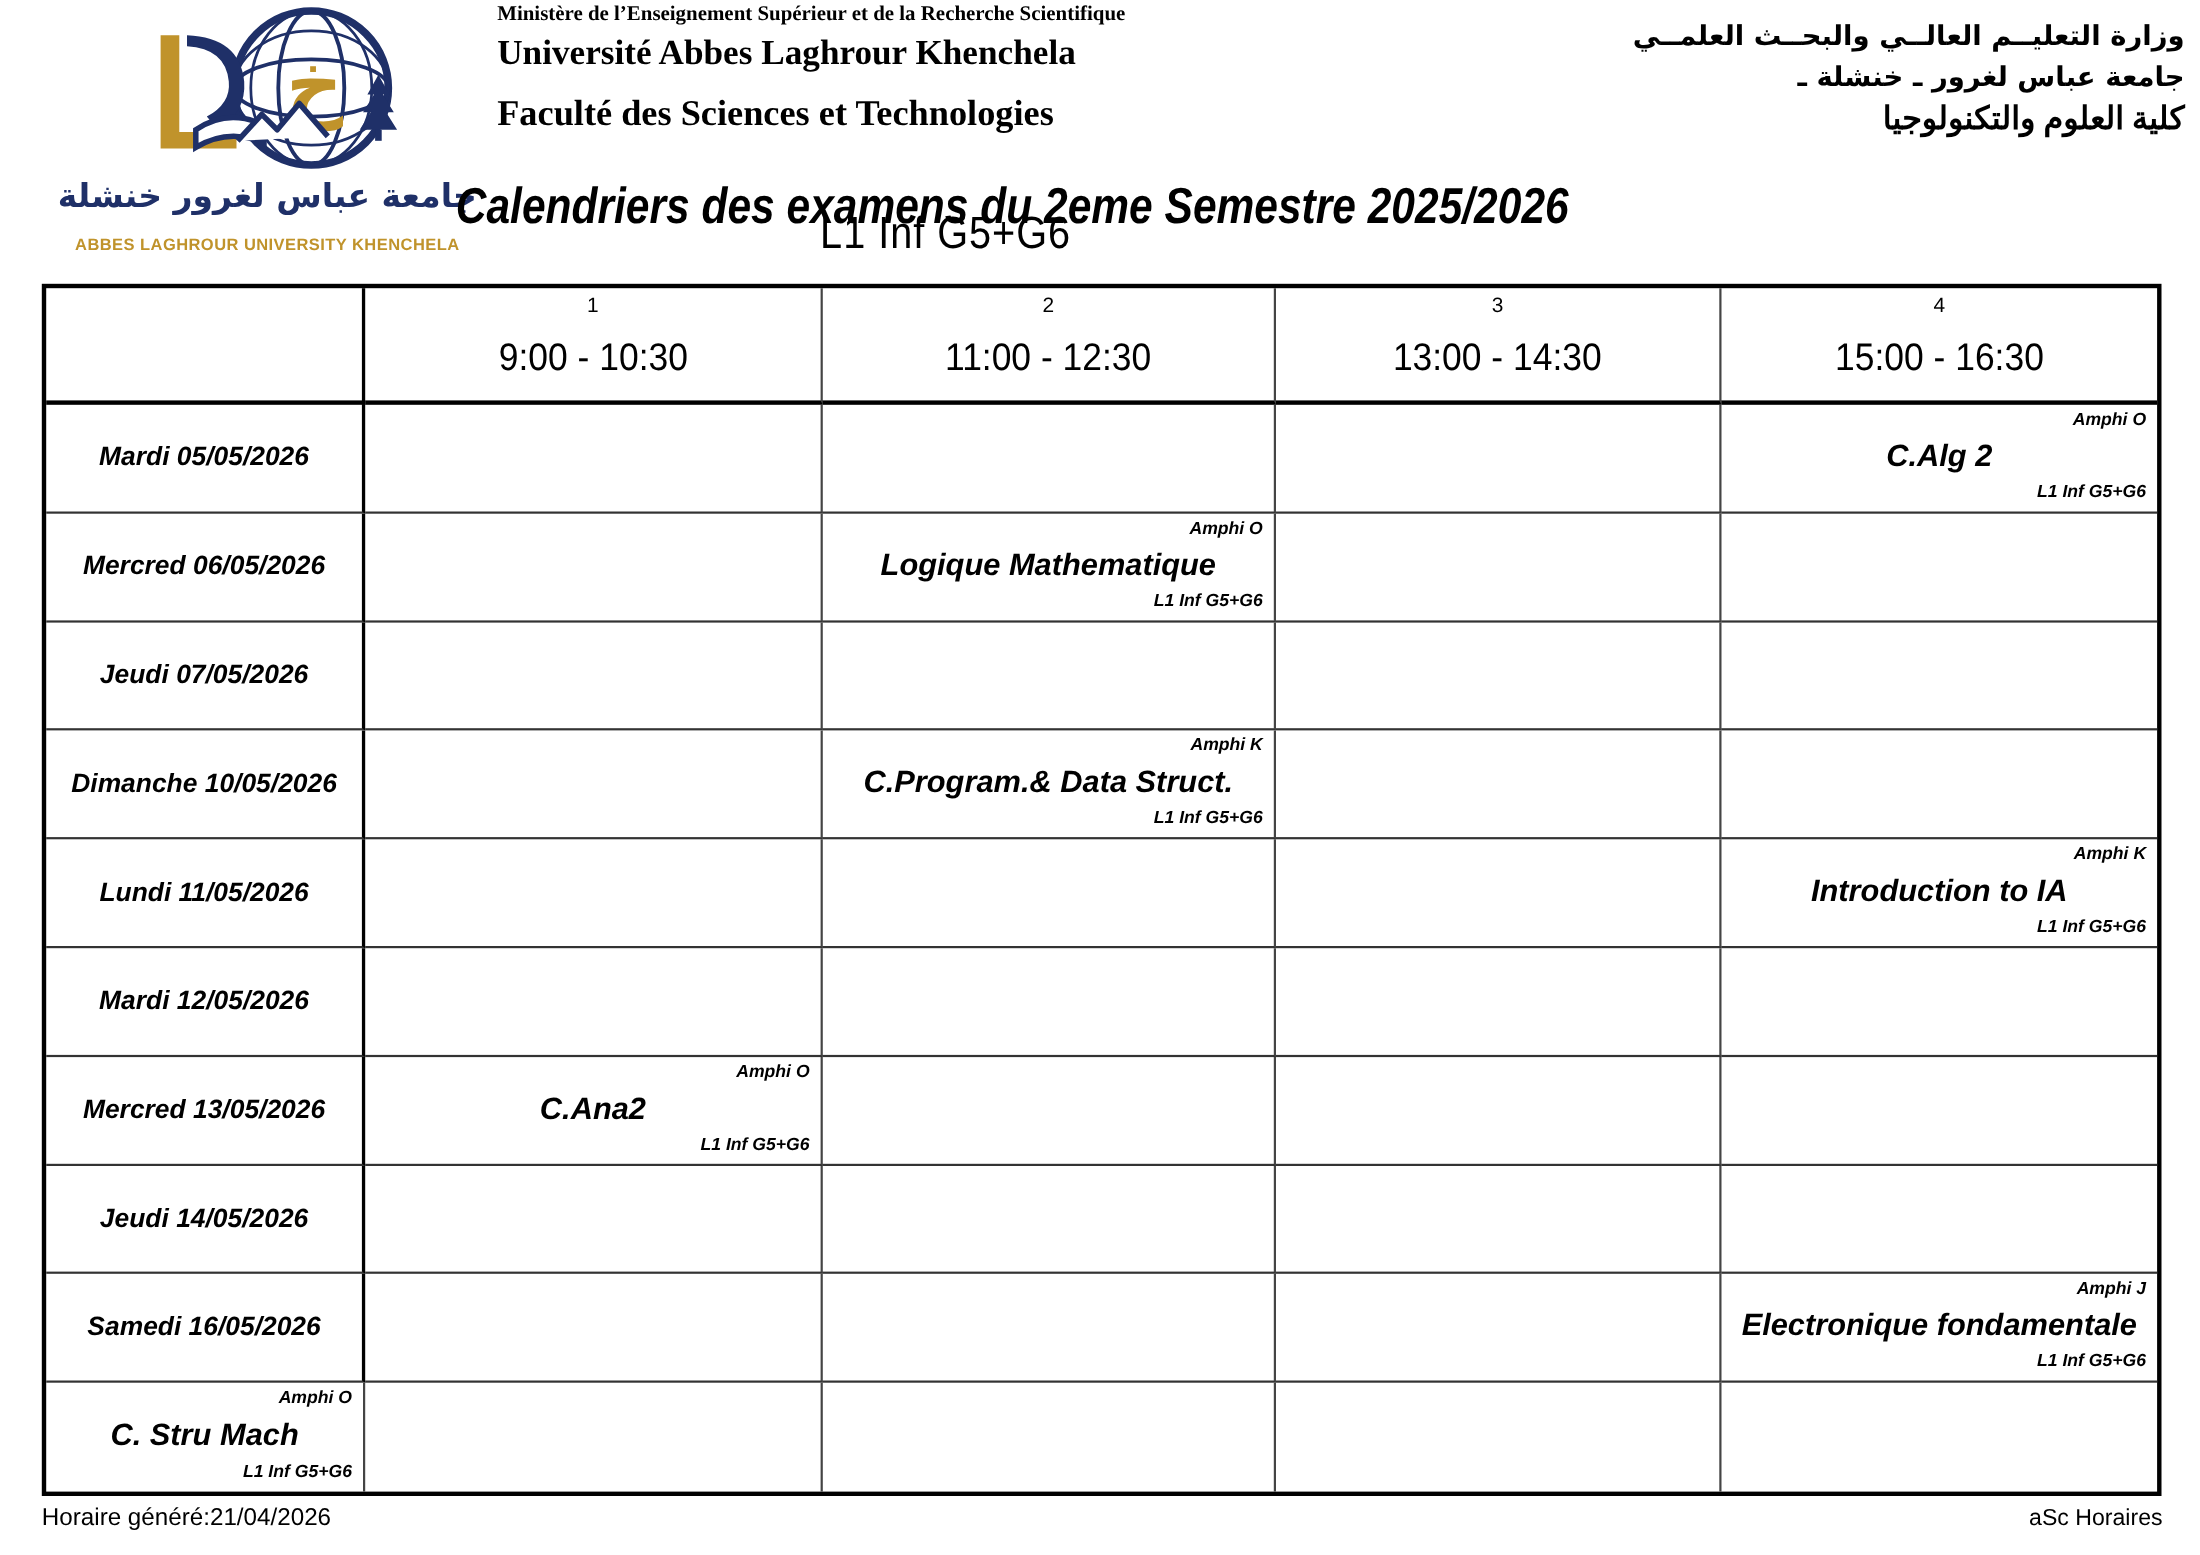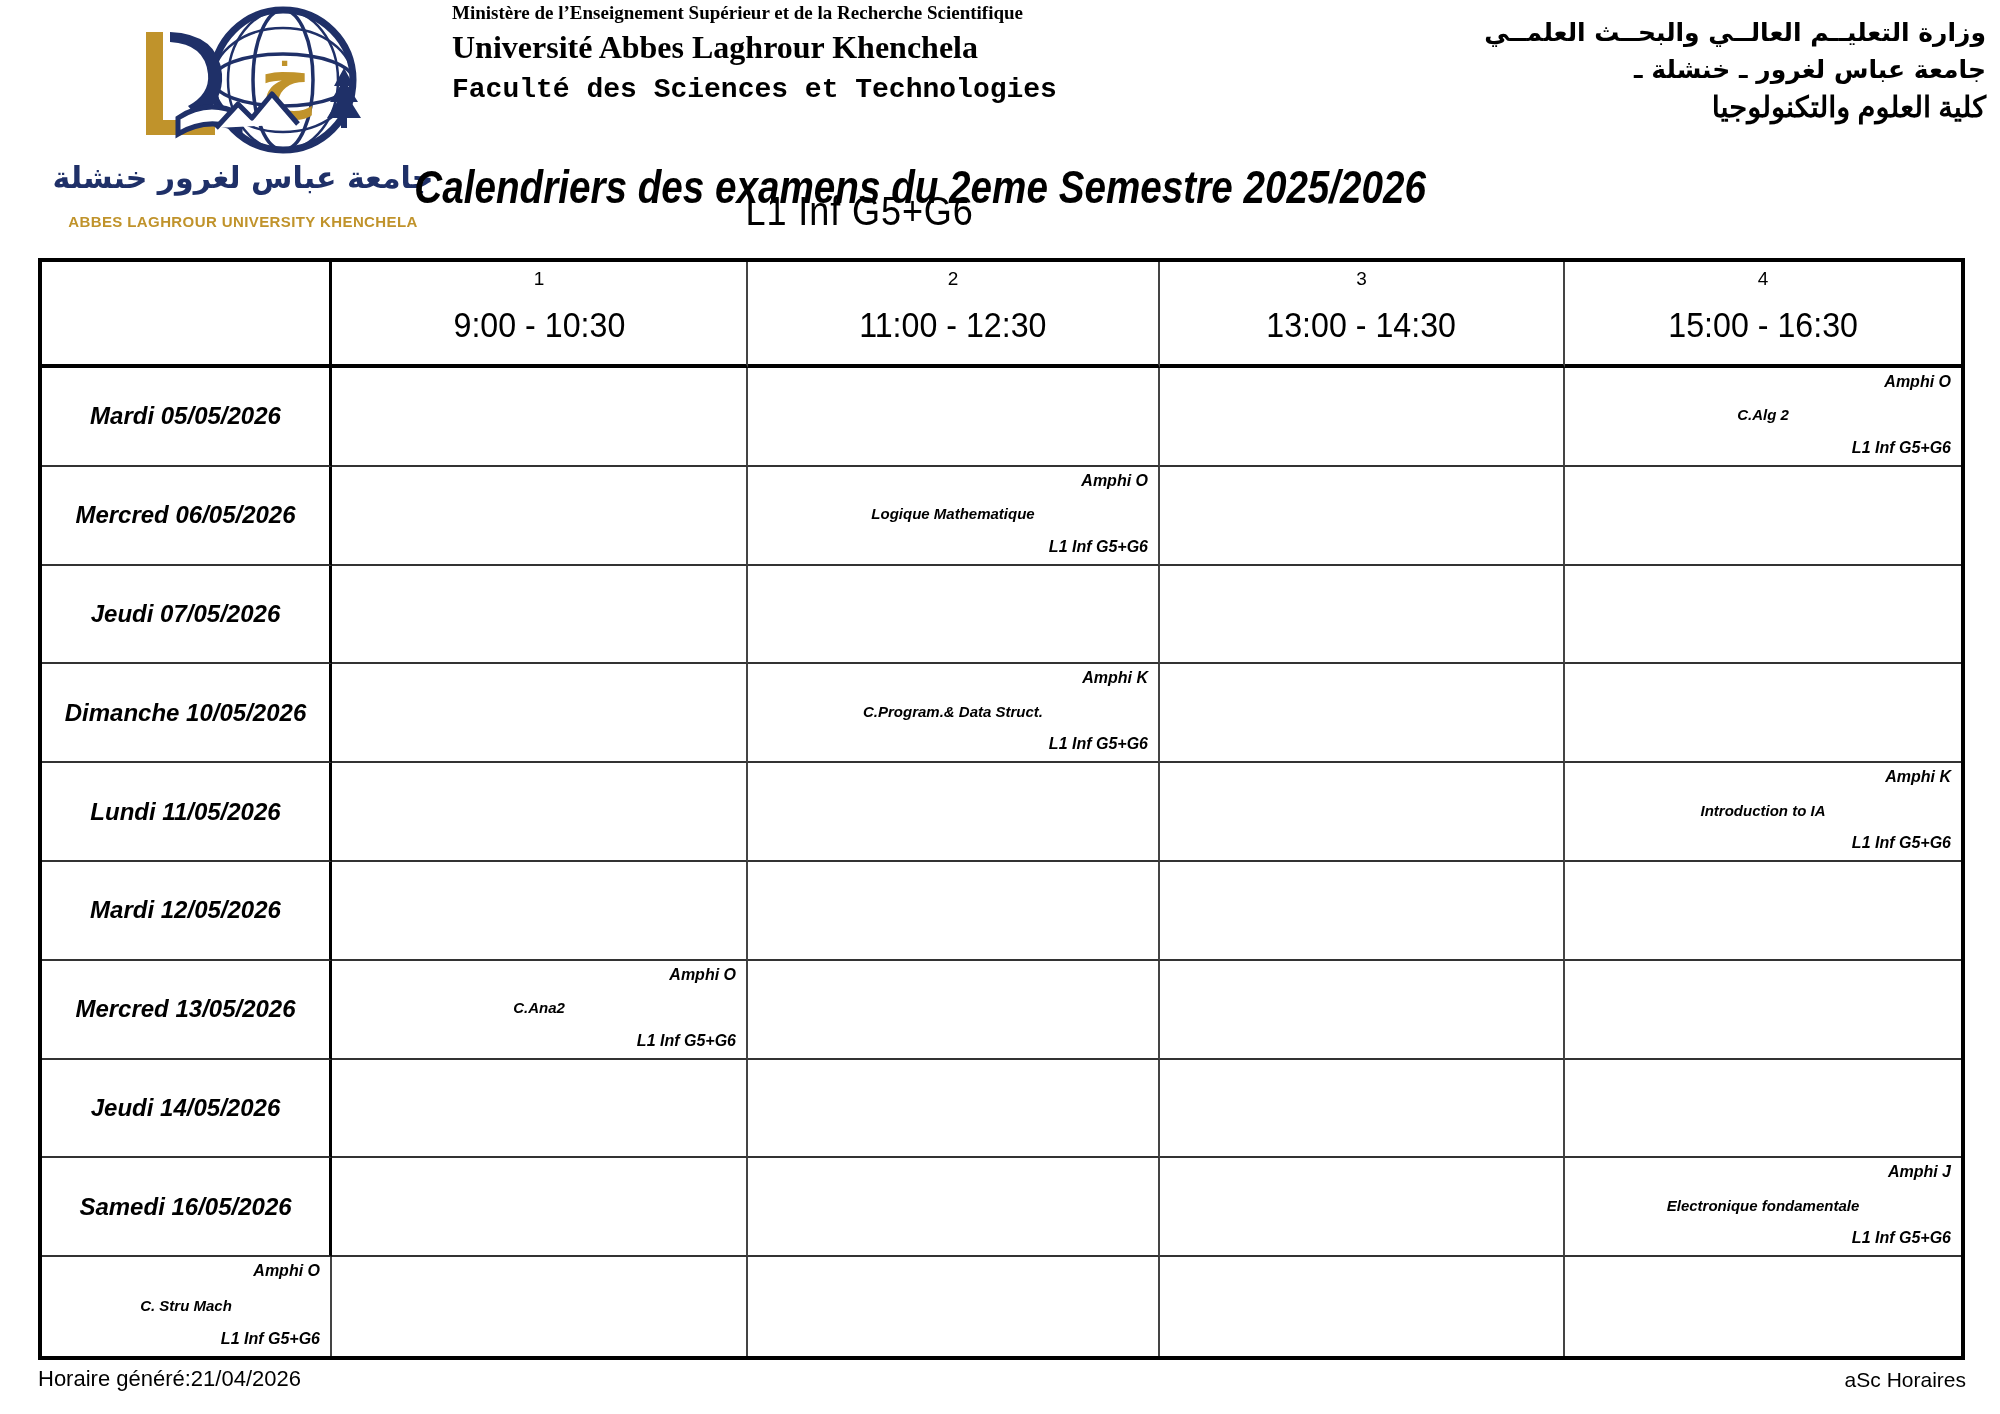--- a/index.html
+++ b/index.html
@@ -6,21 +6,21 @@
   body { width:2000px; height:1414px; position:relative; font-family:"Liberation Sans",sans-serif; color:#000; overflow:hidden; }
 
   
   .logo-wrap { position:absolute; left:48px; top:6px; width:390px; text-align:center; }
   .logo-arabic { font-family:"DejaVu Sans",sans-serif; font-weight:bold; font-size:30px; color:#1f3068; line-height:1.05; direction:rtl; }
   .logo-english { font-weight:bold; font-size:15px; color:#c0932b; letter-spacing:.4px; margin-top:19px; }
 
   .fr-block { position:absolute; left:452px; top:2px; font-family:"Liberation Serif",serif; font-weight:bold; }
   .fr-ministry { font-size:19px; }
   .fr-university { font-size:32px; margin-top:5px; }
-  .fr-faculty { font-size:28px; margin-top:8px;font-family:Liberation Mono, monospace; }
+  .fr-faculty { font-size:33px; margin-top:20px; }
 
   .ar-block { position:absolute; right:14px; top:18px; text-align:right; direction:rtl; font-family:"DejaVu Sans",sans-serif; font-weight:bold; color:#000; }
   .ar-ministry { font-size:25px; }
   .ar-university { font-size:25px; margin-top:8px; }
   .ar-faculty { font-size:29px; margin-top:6px;font-family:Liberation Serif, serif; }
 
   .title-line { position:absolute; top:136px; left:0; width:1840px; text-align:center;margin-top:24px; }
   .title-line > span { display:inline-block; font-size:46px; font-weight:bold; font-style:italic; transform:scaleX(.84); transform-origin:center; white-space:nowrap; }
   .subtitle-line { position:absolute; top:188px; left:0; width:1720px; text-align:center; }
   .subtitle-line > span { display:inline-block; font-size:41px; transform:scaleX(.88); transform-origin:center; letter-spacing:1px; white-space:nowrap; }
@@ -39,21 +39,21 @@
   .corner, .dcell { border-right-width:3px !important; border-right-color:#000 !important; }
 
   .thead { display:flex; flex-direction:column; align-items:center; justify-content:flex-start; padding-top:6px; }
   .slot-num { font-size:19px; line-height:1.2; }
   .slot-time { display:inline-block; font-size:35px; margin-top:14px; transform:scaleX(.92); transform-origin:center; white-space:nowrap; }
 
   .dcell { display:flex; align-items:center; justify-content:center; font-weight:bold; font-style:italic; font-size:24px; text-align:center; }
 
   .tcell { display:flex; flex-direction:column; justify-content:space-between; padding:5px 10px 8px 10px; font-weight:bold; font-style:italic; }
   .tcell .room { align-self:flex-end; font-size:16px; }
-  .tcell .course { align-self:center; font-size:15px; text-align:center; }
+  .tcell .course { align-self:center; font-size:28px; text-align:center; }
   .tcell .group { align-self:flex-end; font-size:16px; }
 
   
   .footer-left  { position:absolute; left:38px;  top:1366px; font-size:22px; }
   .footer-right { position:absolute; right:34px; top:1368px; font-size:21px; }
 </style>
 </head>
 <body>
 
 <div>

